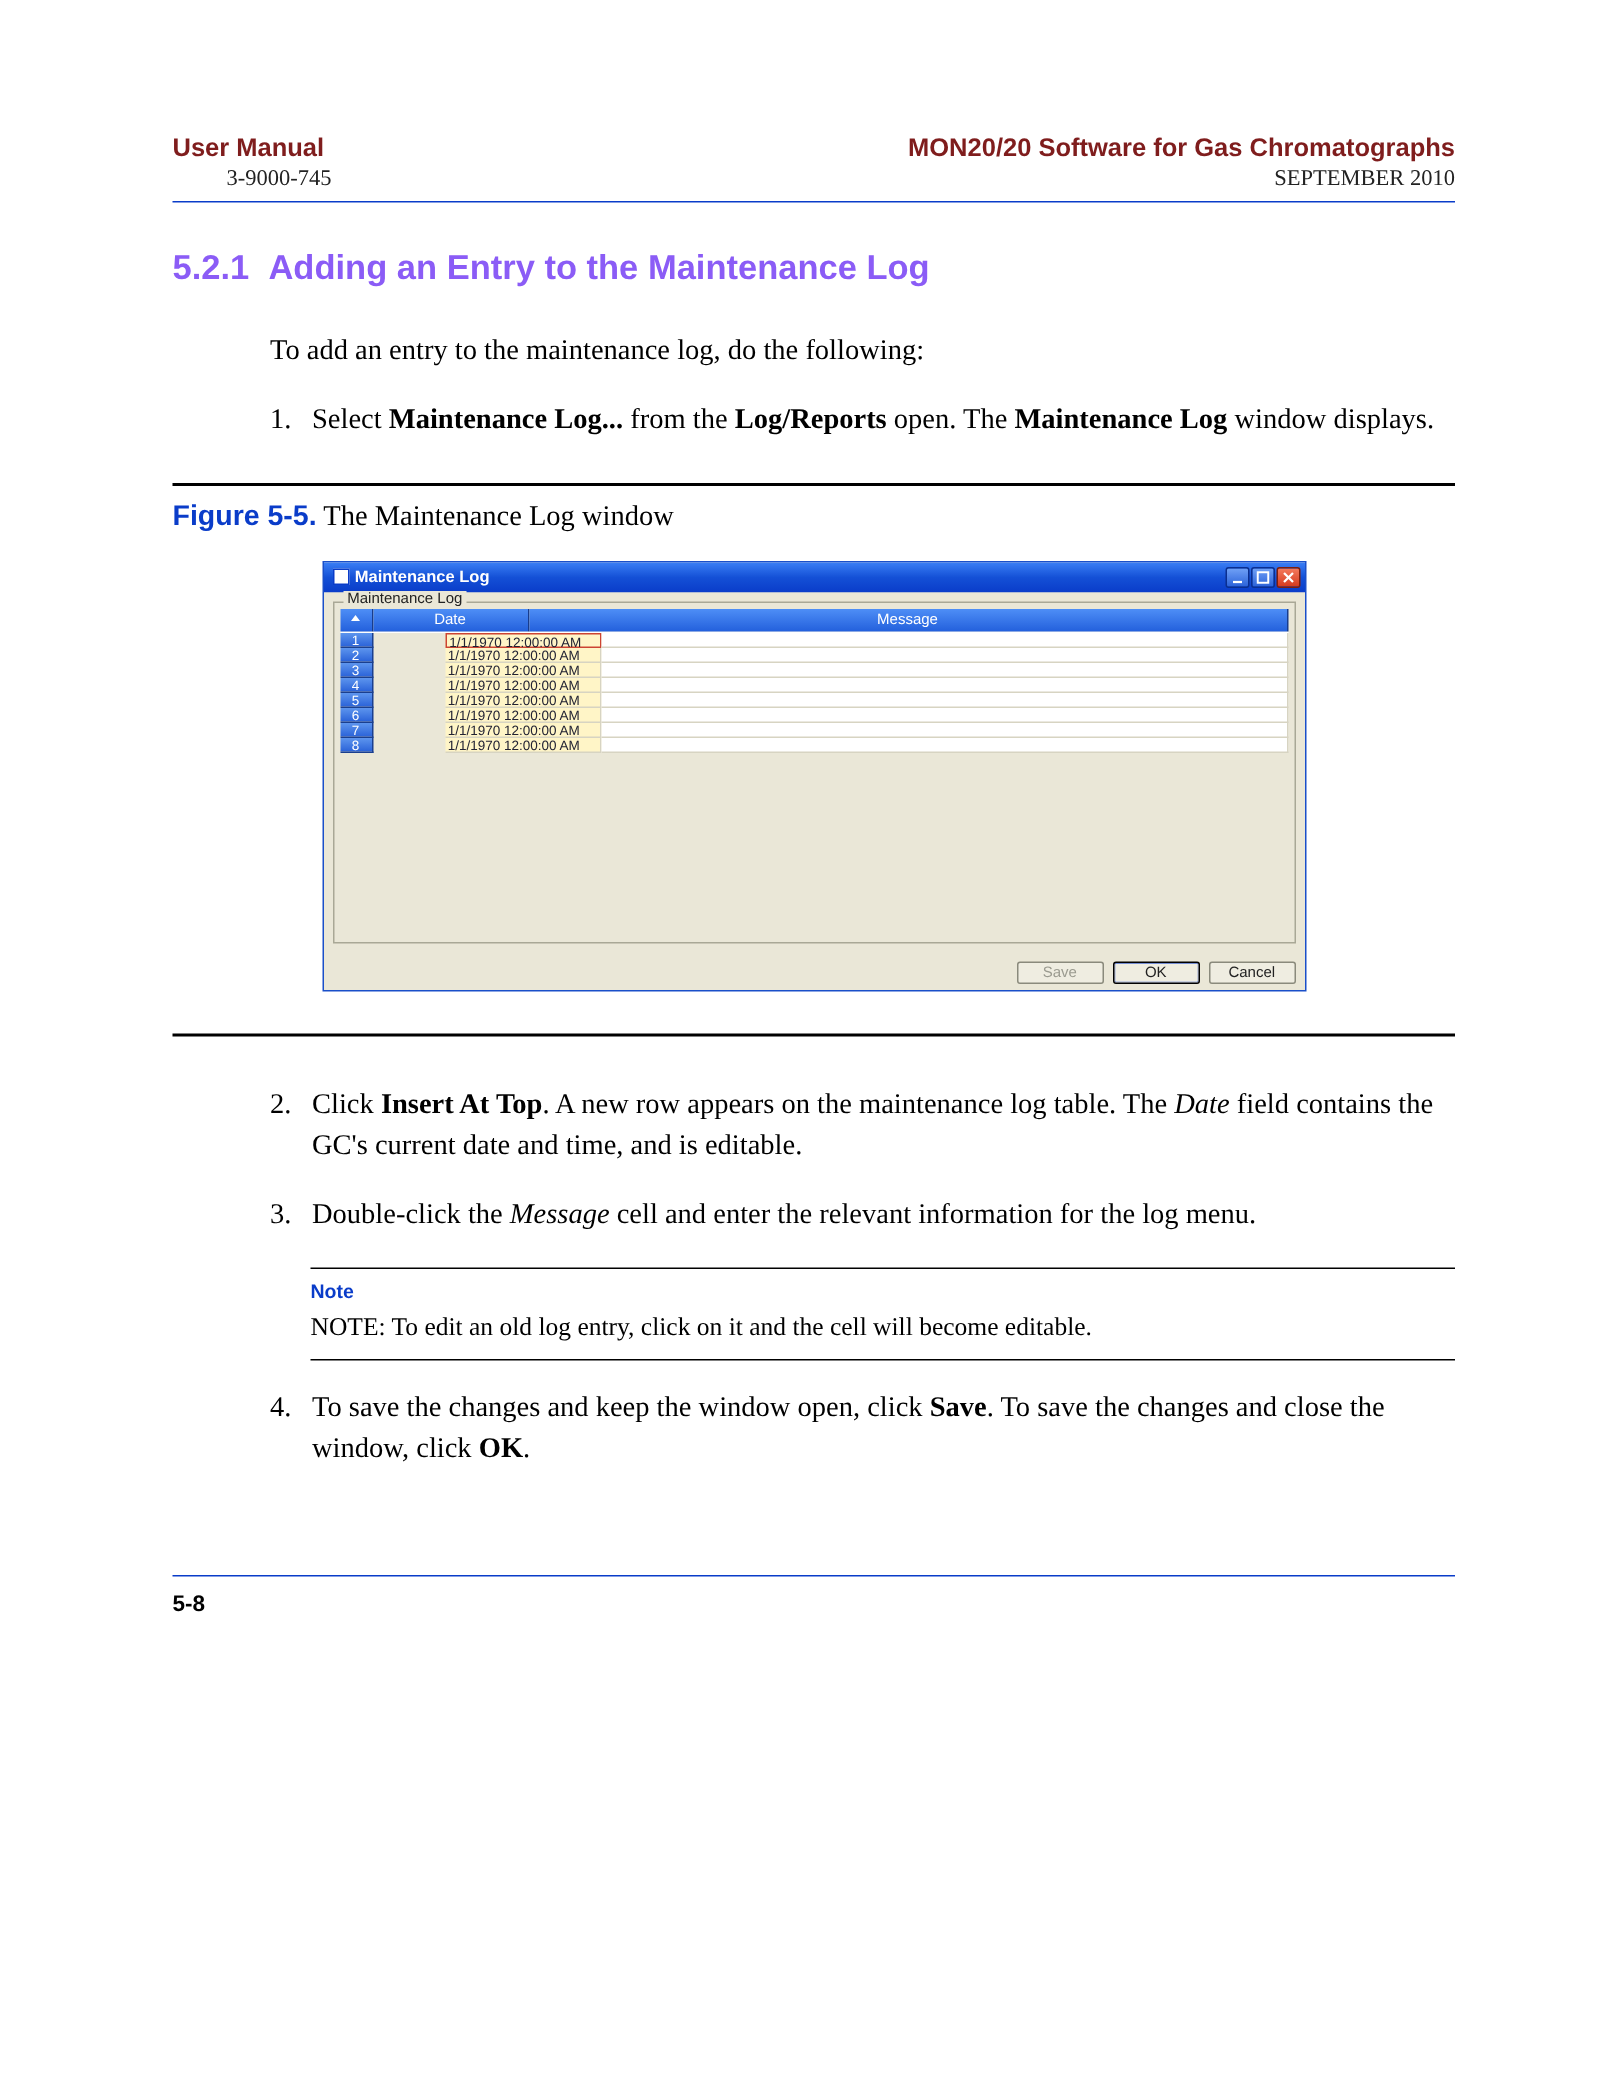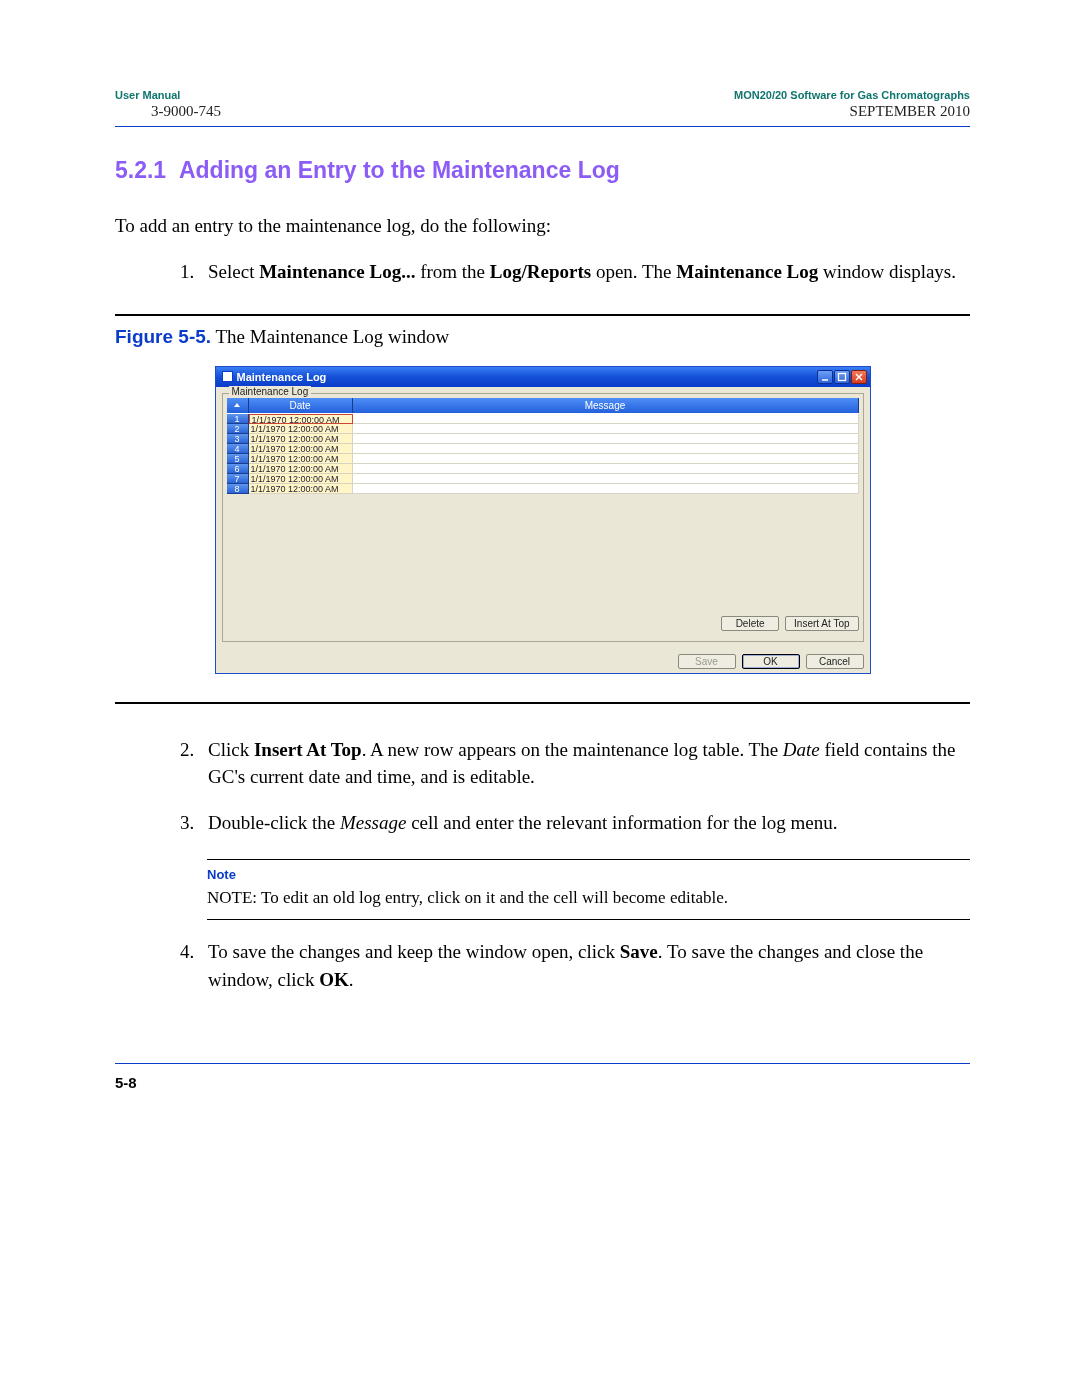--- a/index.html
+++ b/index.html
@@ -17,24 +17,24 @@
   }
   .hdr {
     display: flex;
     justify-content: space-between;
     font-size: 16px;
     line-height: 1.3;
   }
   .hdr .left { text-align: left; }
   .hdr .right { text-align: right; }
   .hdr-title {
-    color: #0f766e;
-    font-family: 'Segoe UI', Arial, sans-serif;
-    font-weight: 700;
-    font-size: 11px;
+    color: #7f1d1d;
+    font-family: 'Segoe UI', Arial, sans-serif;
+    font-weight: 700;
+    font-size: 17px;
   }
   .hdr-sub {
     font-family: Georgia, serif;
     font-size: 15px;
     color: #222;
     margin-left: 36px;
   }
   .hdr-rule {
     border: none;
     border-top: 1.5px solid #0a3cc9;
@@ -42,20 +42,21 @@
   }
   .sec-heading {
     font-family: 'Segoe UI', Arial, sans-serif;
     font-weight: 700;
     font-size: 23px;
     color: #8b5cf6;
     margin: 0 0 28px 0;
   }
   .body-text {
     font-size: 19px;
+    margin-left: 65px;
     line-height: 1.45;
   }
   .ol-step {
     font-size: 19px;
     margin: 18px 0 18px 65px;
     line-height: 1.45;
     display: flex;
   }
   .ol-step .num { width: 28px; flex-shrink: 0; }
   .ol-step .txt { flex: 1; }
@@ -160,21 +161,21 @@
     background: #fff;
   }
   .grow .gc.idx {
     width: 22px;
     background: linear-gradient(#5d95ee, #2b63d8);
     color: #fff;
     text-align: center;
     border-right: 1px solid #1a3f8f;
     border-bottom: 1px solid #1a3f8f;
   }
-  .grow .gc.date { width: 104px; background: #fff5c7; color: #223; white-space: nowrap; }
+  .grow .gc.date { width: 104px; background: #fff5c7; color: #223; white-space: nowrap; margin-left: 48px; }
   .grow .gc.msg { flex: 1; }
   .grow.first .gc.date { border: 1.5px solid #c43; }
   .btnrow {
     display: flex;
     justify-content: flex-end;
     gap: 6px;
     margin-top: 6px;
   }
   .winbutton {
     font-size: 10px;
@@ -335,24 +336,20 @@
                 <div class="gc date">1/1/1970 12:00:00 AM</div>
                 <div class="gc msg"></div>
               </div>
               <div class="grow">
                 <div class="gc idx">8</div>
                 <div class="gc date">1/1/1970 12:00:00 AM</div>
                 <div class="gc msg"></div>
               </div>
             </div>
         </div>
-        <div class="btnrow">
-          <span class="winbutton">Delete</span>
-          <span class="winbutton">Insert At Top</span>
-        </div>
       </div>
     </div>
     <div class="btnrow2">
       <span class="winbutton disabled">Save</span>
       <span class="winbutton default">OK</span>
       <span class="winbutton">Cancel</span>
     </div>
   </div>
 
   <hr class="fig-rule">

